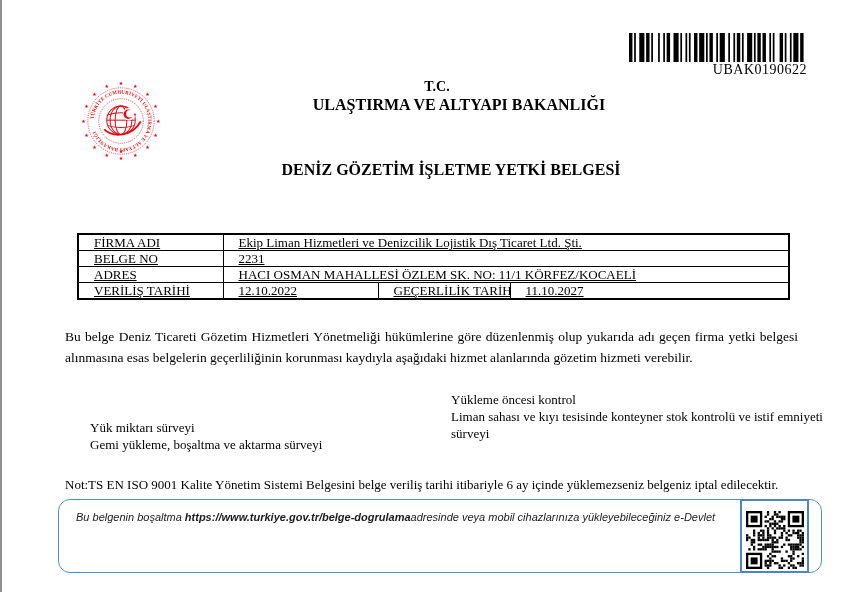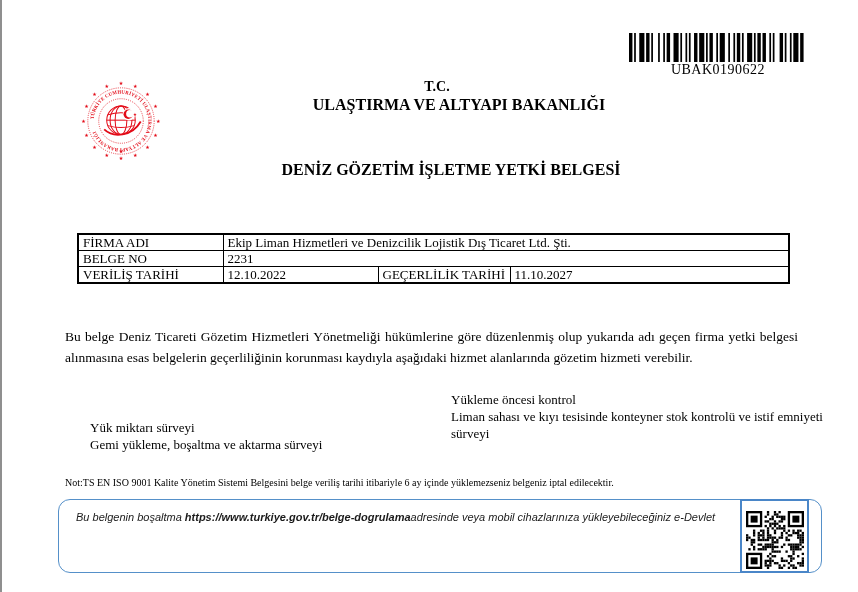--- a/index.html
+++ b/index.html
@@ -2,44 +2,44 @@
 <html style="--seal-red: #e30a17; --box-blue: #5590c9; --frame-blue: #4a86c8;"><head>
 <meta charset="utf-8">
 <style>
   html,body{margin:0;padding:0;background:#fff;}
   .page{
     position:relative;width:858px;height:592px;background:#ffffff;overflow:hidden;
     font-family:"Liberation Serif","DejaVu Serif",serif;color:#000;
     border-left:2px solid #8f8f8f;box-sizing:border-box;
   }
   
-  .barcode-wrap{position:absolute;left:627px;top:33px;width:178px;text-align:center;}
+  .barcode-wrap{position:absolute;left:627px;top:33px;width:178px;text-align:right;}
   .barcode-svg{display:block;width:178px;height:29px;}
   .barcode-text{font-size:14px;letter-spacing:.5px;margin-top:0;line-height:15px;}
   
   .seal{position:absolute;left:77px;top:79px;width:84px;height:84px;color:var(--seal-red,#e30a17);}
   .seal svg{width:100%;height:100%;display:block;}
   .seal .ring{fill:var(--seal-red,#e30a17);font-family:"Liberation Serif",serif;font-weight:bold;}
   .seal .dash{fill:none;stroke:var(--seal-red,#e30a17);stroke-width:.9;stroke-dasharray:1.2 1.4;}
   .seal .wire{fill:none;stroke:var(--seal-red,#e30a17);stroke-width:1.2;}
   
   .header{position:absolute;left:14px;right:0;top:78px;text-align:center;font-weight:bold;}
   .hdr-line1{font-size:14px;line-height:18px;}
   .hdr-line2,.hdr-line3{font-size:16px;line-height:18px;margin-left:44px;}
   .doc-title{position:absolute;left:0;right:0;top:161px;text-align:center;font-weight:bold;font-size:16px;padding-left:42px;}
   
   .info-table{position:absolute;left:75px;top:233px;width:713px;border-collapse:collapse;
     border:2px solid #000;table-layout:fixed;font-size:13px;}
-  .info-table td{border:1px solid #000;height:15px;padding:0 4px;white-space:nowrap;overflow:hidden;line-height:15px;vertical-align:middle;}
+  .info-table td{border:1px solid #000;height:15px;padding:0 15px;white-space:nowrap;overflow:hidden;line-height:15px;vertical-align:middle;text-decoration:underline;}
   
   .paragraph{position:absolute;left:63px;top:327px;width:733px;font-size:13.5px;line-height:20.5px;text-align:justify;margin:0;}
   .svc-col{position:absolute;top:391px;font-size:13px;line-height:17px;}
   .svc-left{left:88px;margin-top:28px;}
   .svc-right{left:449px;}
-  .note{position:absolute;left:63px;top:477px;font-size:10px;white-space:nowrap;}
+  .note{position:absolute;left:63px;top:477px;font-size:13px;white-space:nowrap;}
   
   .verify-box{position:absolute;left:56px;top:499px;width:764px;height:74px;box-sizing:border-box;
     border:1.5px solid var(--box-blue,#5590c9);border-radius:12px;background:#fff;}
   .verify-text{position:absolute;left:74px;top:505px;font-family:"Liberation Sans","DejaVu Sans",sans-serif;
     font-style:italic;font-size:11px;color:#1a1a1a;line-height:25.5px;white-space:nowrap;}
   .verify-text b{font-weight:700;}
   .qr-frame{position:absolute;left:738px;top:499px;width:69px;height:74px;box-sizing:border-box;
     border:2px solid var(--frame-blue,#4a86c8);background:#fff;display:flex;align-items:flex-end;justify-content:center;}
   .qr-svg{width:58px;height:58px;display:block;margin-bottom:2px;}
 </style>
@@ -150,20 +150,24 @@
         <col>
       </colgroup>
     <tbody>
       <tr>
         <td>FİRMA ADI</td>
         <td colspan="3">Ekip Liman Hizmetleri ve Denizcilik Lojistik Dış Ticaret Ltd. Şti.</td>
       </tr>
       <tr>
         <td>BELGE NO</td>
         <td colspan="3">2231</td>
+      </tr>
+      <tr>
+        <td>ADRES</td>
+        <td colspan="3">HACI OSMAN MAHALLESİ ÖZLEM SK.  NO: 11/1  KÖRFEZ/KOCAELİ</td>
       </tr>
       <tr>
         <td>VERİLİŞ TARİHİ</td>
         <td>12.10.2022</td>
         <td>GEÇERLİLİK TARİHİ</td>
         <td>11.10.2027</td>
       </tr>
     </tbody>
   </table>
 

